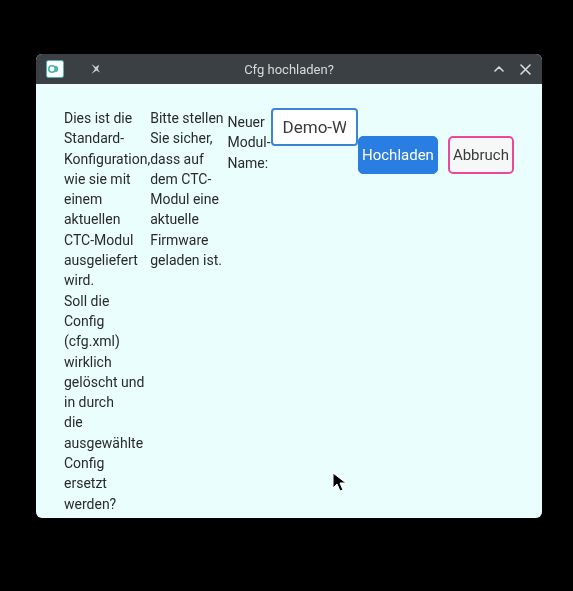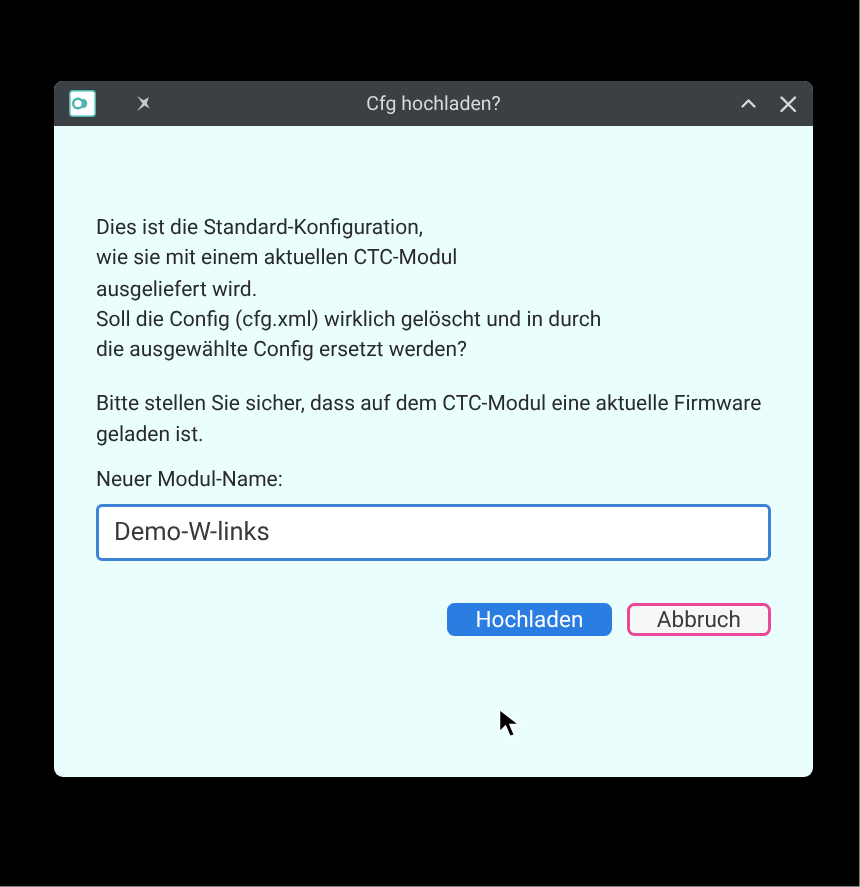--- a/index.html
+++ b/index.html
@@ -70,25 +70,23 @@
     height: 14px;
     display: flex;
     align-items: center;
     justify-content: center;
     cursor: pointer;
   }
   .content {
     padding: 24px 28px 20px 28px;
     flex: 1;
     display: flex;
-    flex-direction: column;
     color: #2a2a2a;
     font-size: 14px;
     line-height: 1.45;
-    margin-top: 34px;
   }
   .content p {
     margin-bottom: 16px;
   }
   .content p:last-of-type {
     margin-bottom: 6px;
   }
   .field-label {
     margin-top: 4px;
     margin-bottom: 6px;
@@ -105,22 +103,22 @@
     color: #3a3a3a;
     outline: none;
   }
   .button-row {
     margin-top: 28px;
     display: flex;
     justify-content: flex-end;
     gap: 10px;
   }
   .btn {
-    height: 22px;
-    padding: 0 18px;
+    height: 38px;
+    padding: 0 3px;
     border-radius: 5px;
     font-size: 15px;
     font-family: inherit;
     cursor: pointer;
     border: 1px solid transparent;
   }
   .btn-primary {
     background: #2a7de1;
     color: #fff;
     border-color: #2a7de1;

